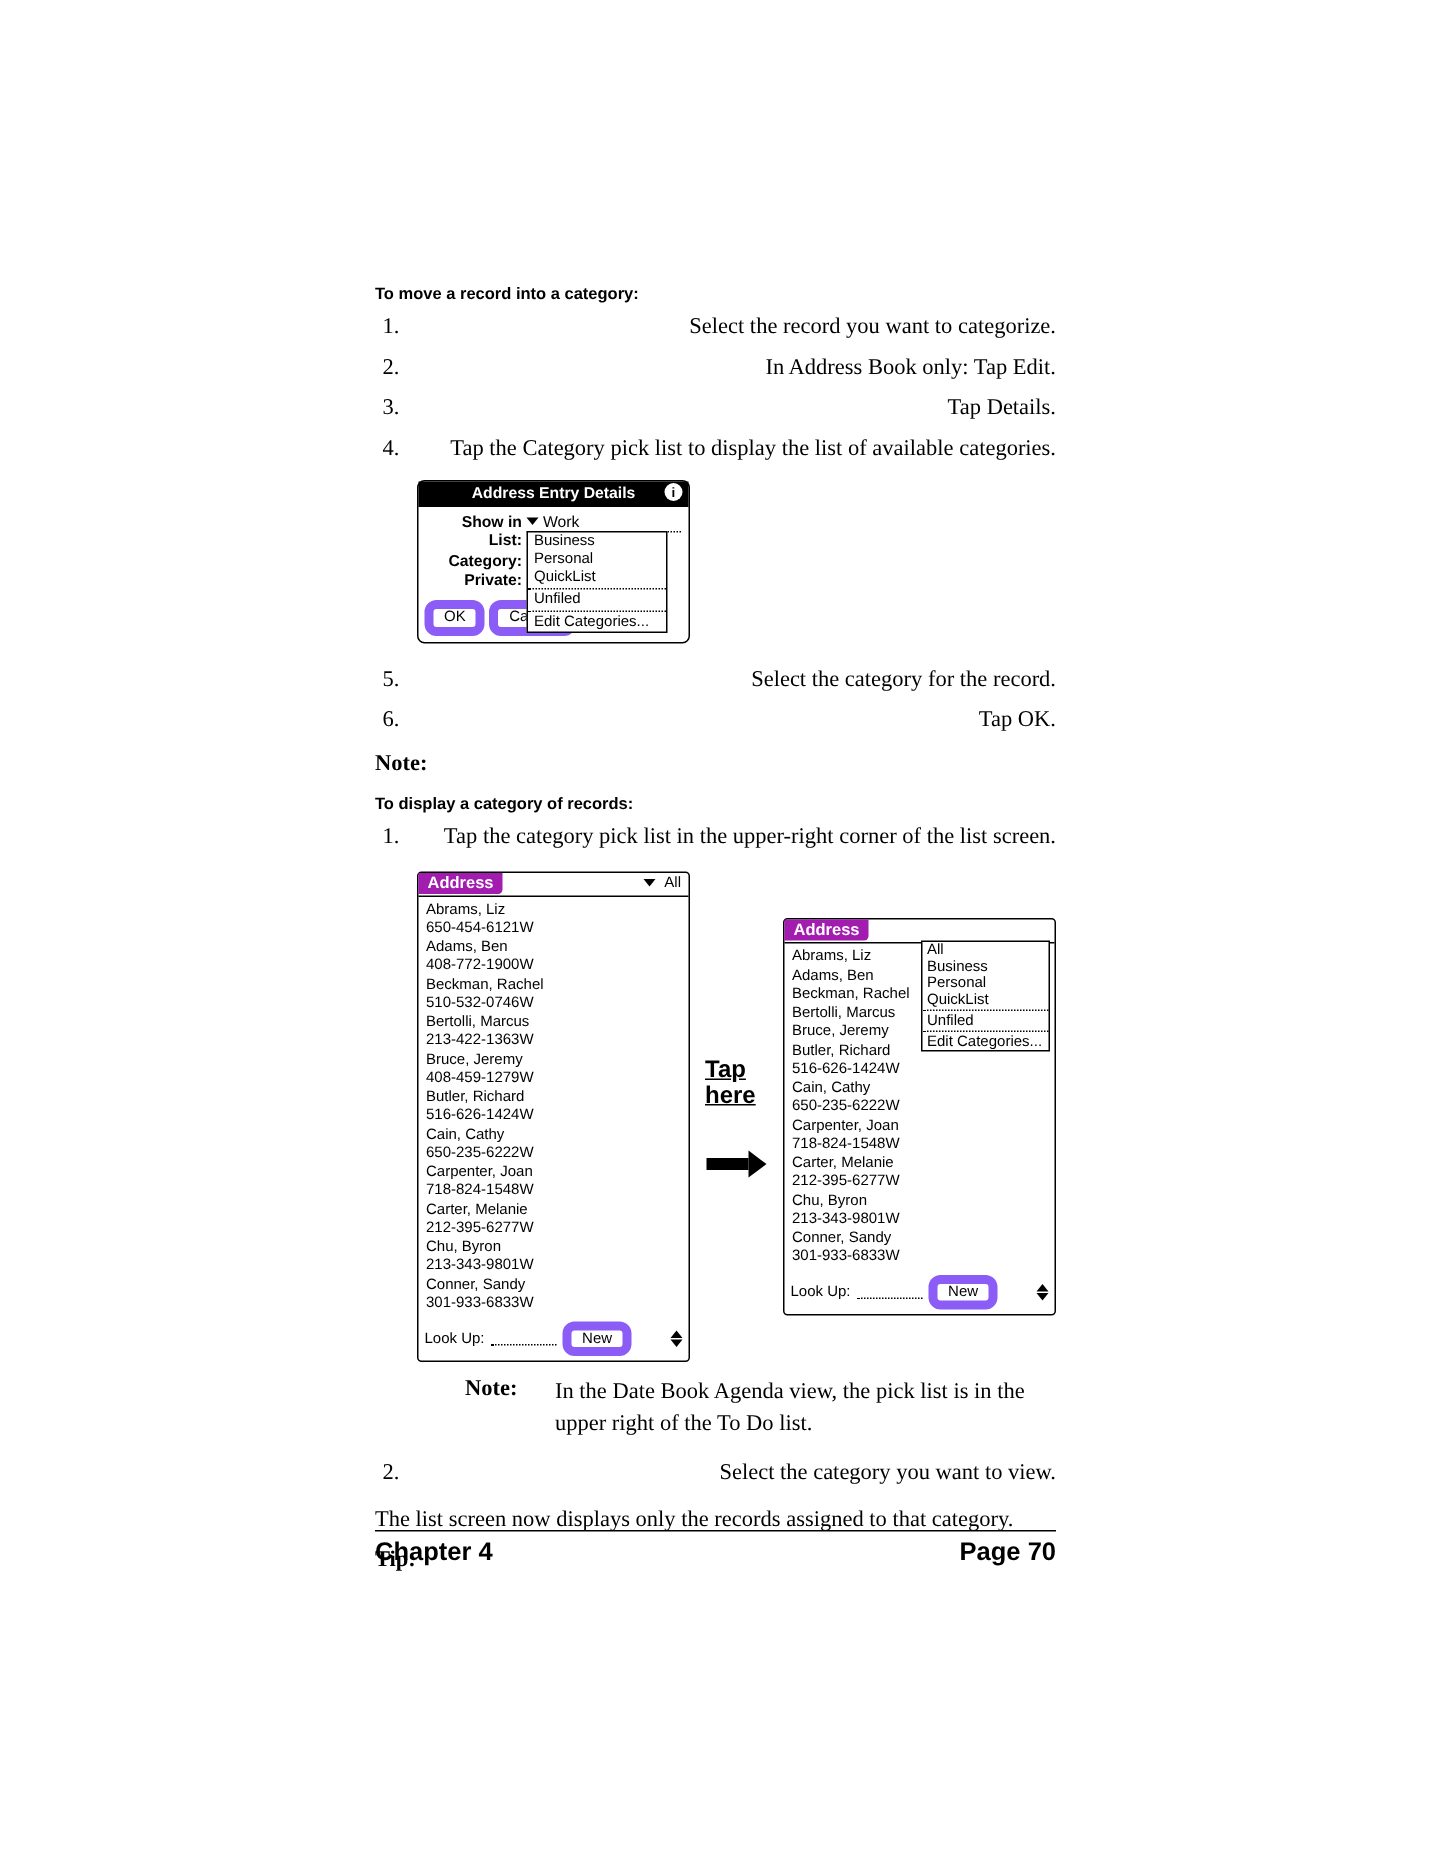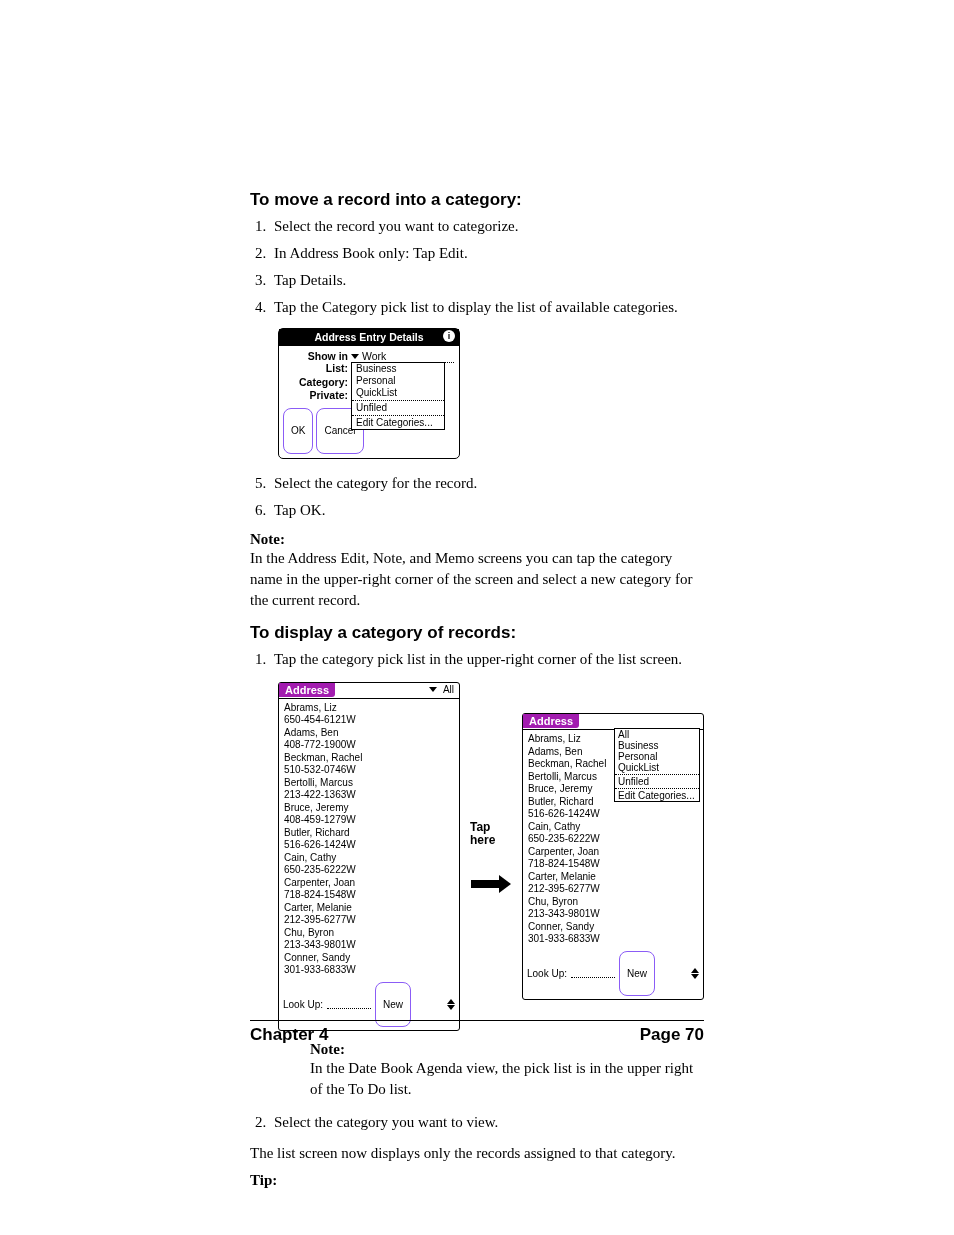--- a/index.html
+++ b/index.html
@@ -13,36 +13,36 @@
   .page {
     width: 954px;
     height: 1235px;
     position: relative;
     box-sizing: border-box;
     padding: 190px 250px 60px 250px;
   }
   .heading {
     font-family: Arial, Helvetica, sans-serif;
     font-weight: bold;
-    font-size: 17px;
+    font-size: 11px;
     margin: 0 0 6px 0;
   }
   ol.steps {
     margin: 0 0 10px 0;
     padding: 0 0 0 20px;
   }
   ol.steps li {
     margin: 6px 0;
     padding-left: 4px;
     line-height: 1.4;
+    text-align: right;
   }
   .note-block {
     display: flex;
     margin: 8px 0 12px 0;
-    flex-direction: column;
   }
   .note-label {
     font-weight: bold;
     width: 60px;
     flex-shrink: 0;
   }
   .note-text {
     flex: 1;
     line-height: 1.4;
   }
@@ -133,23 +133,23 @@
   }
   .dotted-underline {
     border-bottom: 1px dotted #000;
   }
   .palm-btn-row {
     display: flex;
     gap: 3px;
     padding: 3px 4px 4px 4px;
   }
   .palm-btn {
-    border: 1px solid #8b5cf6;
+    border: 6px solid #8b5cf6;
     border-radius: 8px;
-    padding: 16px 7px;
+    padding: 0px 7px;
     font-size: 10px;
     background: #fff;
   }
   .palm-dropdown {
     position: absolute;
     left: 72px;
     top: 16px;
     width: 92px;
     border: 1px solid #000;
     background: #fff;
@@ -241,23 +241,24 @@
   }
   .scroll-arrows .down {
     width: 0; height: 0;
     border-left: 4px solid transparent;
     border-right: 4px solid transparent;
     border-top: 5px solid #000;
   }
   .annotation {
     font-family: Arial, Helvetica, sans-serif;
     font-weight: bold;
-    font-size: 12px;
+    font-size: 16px;
     line-height: 1.1;
     width: 50px;
+    text-decoration: underline;
   }
   .arrow-shape {
     width: 40px;
     height: 12px;
     position: relative;
     margin: 30px 8px 0 8px;
   }
   .arrow-shape .shaft {
     position: absolute;
     top: 2px;
@@ -342,21 +343,20 @@
     </div>
   </div>
 
   <ol class="steps" start="5">
     <li>Select the category for the record.</li>
     <li>Tap OK.</li>
   </ol>
 
   <div class="note-block">
     <div class="note-label">Note:</div>
-    <div class="note-text">In the Address Edit, Note, and Memo screens you can tap the category name in the upper-right corner of the screen and select a new category for the current record.</div>
   </div>
 
   <div class="heading">To display a category of records:</div>
   <ol class="steps" start="1">
     <li>Tap the category pick list in the upper-right corner of the list screen.</li>
   </ol>
 
   <div class="address-row">
 
     <div class="palm-screen">

